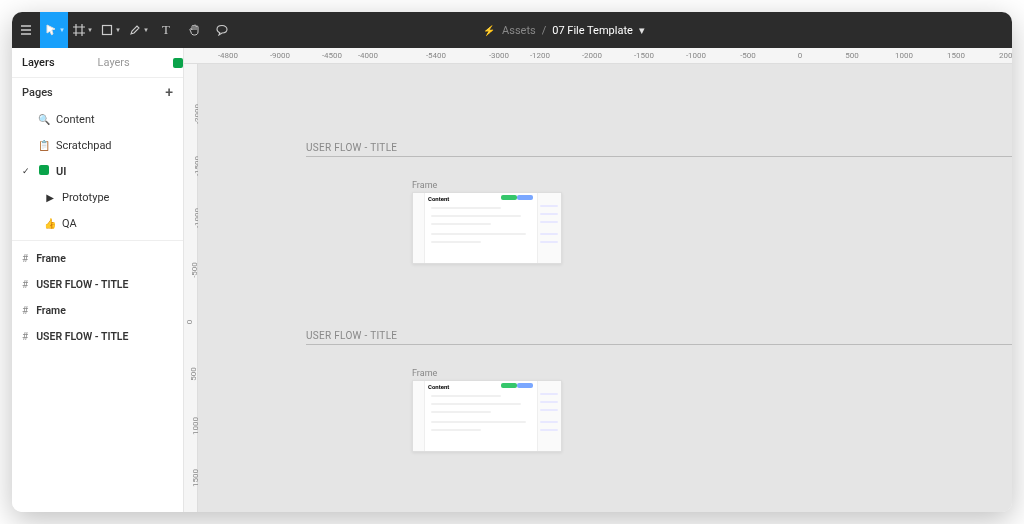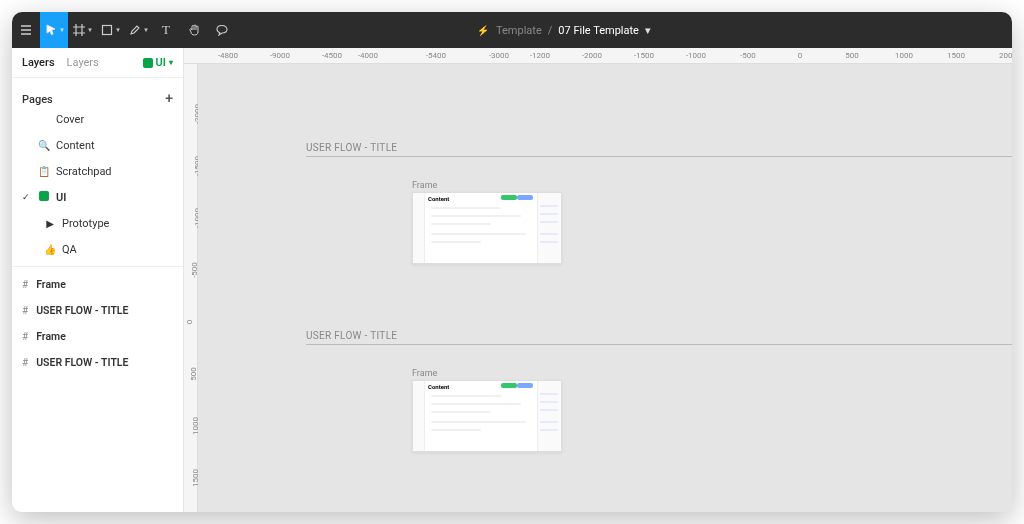--- a/index.html
+++ b/index.html
@@ -11,27 +11,27 @@
 .tool-btn { width:28px; height:36px; display:flex; align-items:center; justify-content:center; cursor:pointer; position:relative; }
 .tool-btn.move { background:#18a0fb; }
 .tool-btn .caret { font-size:7px; margin-left:2px; color:rgba(255,255,255,.7);}
 .toolbar-center { flex:1; display:flex; justify-content:center; align-items:center; gap:6px; }
 .crumb-pre { color:#888; }
 .crumb-cur { color:#fff; }
 .bolt { color:#ffb400; font-size:10px;}
 
 .body { flex:1; display:flex; min-height:0; }
 .sidebar { width:172px; border-right:1px solid #e5e5e5; display:flex; flex-direction:column; font-size:11px; color:#333; background:#fff;}
-.tabrow { height:30px; display:flex; align-items:center; padding:0 10px; border-bottom:1px solid #eee;}
+.tabrow { height:30px; display:flex; align-items:center; padding:0 10px; border-bottom:1px solid #eee;gap:31px;}
 .tabrow .tab { margin-right:12px; color:#999; cursor:pointer;}
 .tabrow .tab.active { color:#222; font-weight:500;}
 .tabrow .pgid { margin-left:auto; color:#0aa34a; font-weight:600; display:flex; align-items:center; gap:3px;}
 .tabrow .pgid .box { width:10px;height:10px;background:#0aa34a;border-radius:2px;}
 .tabrow .pgid .car { font-size:8px;color:#0aa34a;}
-.section-head { height:28px; display:flex; align-items:flex-end; padding:0 10px; font-weight:500; color:#333;}
+.section-head { height:28px; display:flex; align-items:center; padding:0 10px; font-weight:500; color:#333;}
 .section-head .plus { margin-left:auto; color:#555; cursor:pointer; font-size:14px;}
 .page-item { height:26px; display:flex; align-items:center; padding:0 10px 0 24px; cursor:pointer; gap:6px;}
 .page-item.indent { padding-left:30px; }
 .page-item .chk { color:#333; font-size:9px; margin-left:-14px; width:10px;}
 .page-item .ico { width:12px; text-align:center; font-size:10px; }
 .page-item .lbl { }
 .page-item.bold .lbl { font-weight:600; }
 .page-item .green { width:10px;height:10px;background:#0aa34a;border-radius:2px;display:inline-block;}
 .layer-sep { height:1px; background:#eee; margin:4px 0;}
 .layer-item { height:26px; display:flex; align-items:center; padding:0 10px; gap:8px; cursor:pointer;}
@@ -100,21 +100,21 @@
           <path d="M5 7V3.5a1 1 0 012 0V7m0-4a1 1 0 012 0v4m0-3a1 1 0 012 0v5c0 2-1.5 3-3.5 3S4 11 4 9l-1-2a1 1 0 011.7-1L5 7" stroke="#ccc" stroke-width="1" fill="none"></path>
         </svg>
     </div>
     <div class="tool-btn">
       <svg class="icn" viewBox="0 0 14 14">
           <path d="M7 2.5c3 0 5 1.7 5 3.8S10 10 7 10l-3 2 .8-2.3C3 9 2 7.8 2 6.3 2 4.2 4 2.5 7 2.5z" stroke="#ccc" stroke-width="1.1" fill="none"></path>
         </svg>
     </div>
     <div class="toolbar-center">
       <span class="bolt">⚡</span>
-      <span class="crumb-pre">Template</span>
+      <span class="crumb-pre">Assets</span>
       <span class="crumb-pre">/</span>
       <span class="crumb-cur">07 File Template</span>
       <span class="caret">▾</span>
     </div>
     <div style="width:120px"></div>
   </div>
 
   <div class="body">
 
     <div class="sidebar">
@@ -125,25 +125,20 @@
           <span class="box"></span>
           <span>UI</span>
           <span class="car">▾</span>
         </span>
       </div>
       <div class="section-head">
         <span>Pages</span>
         <span class="plus">+</span>
       </div>
 
-      <div class="page-item">
-        <span class="chk"></span>
-          <span class="ico"></span>
-        <span class="lbl">Cover</span>
-      </div>
       <div class="page-item">
         <span class="chk"></span>
           <span class="ico">🔍</span>
         <span class="lbl">Content</span>
       </div>
       <div class="page-item">
         <span class="chk"></span>
           <span class="ico">📋</span>
         <span class="lbl">Scratchpad</span>
       </div>

